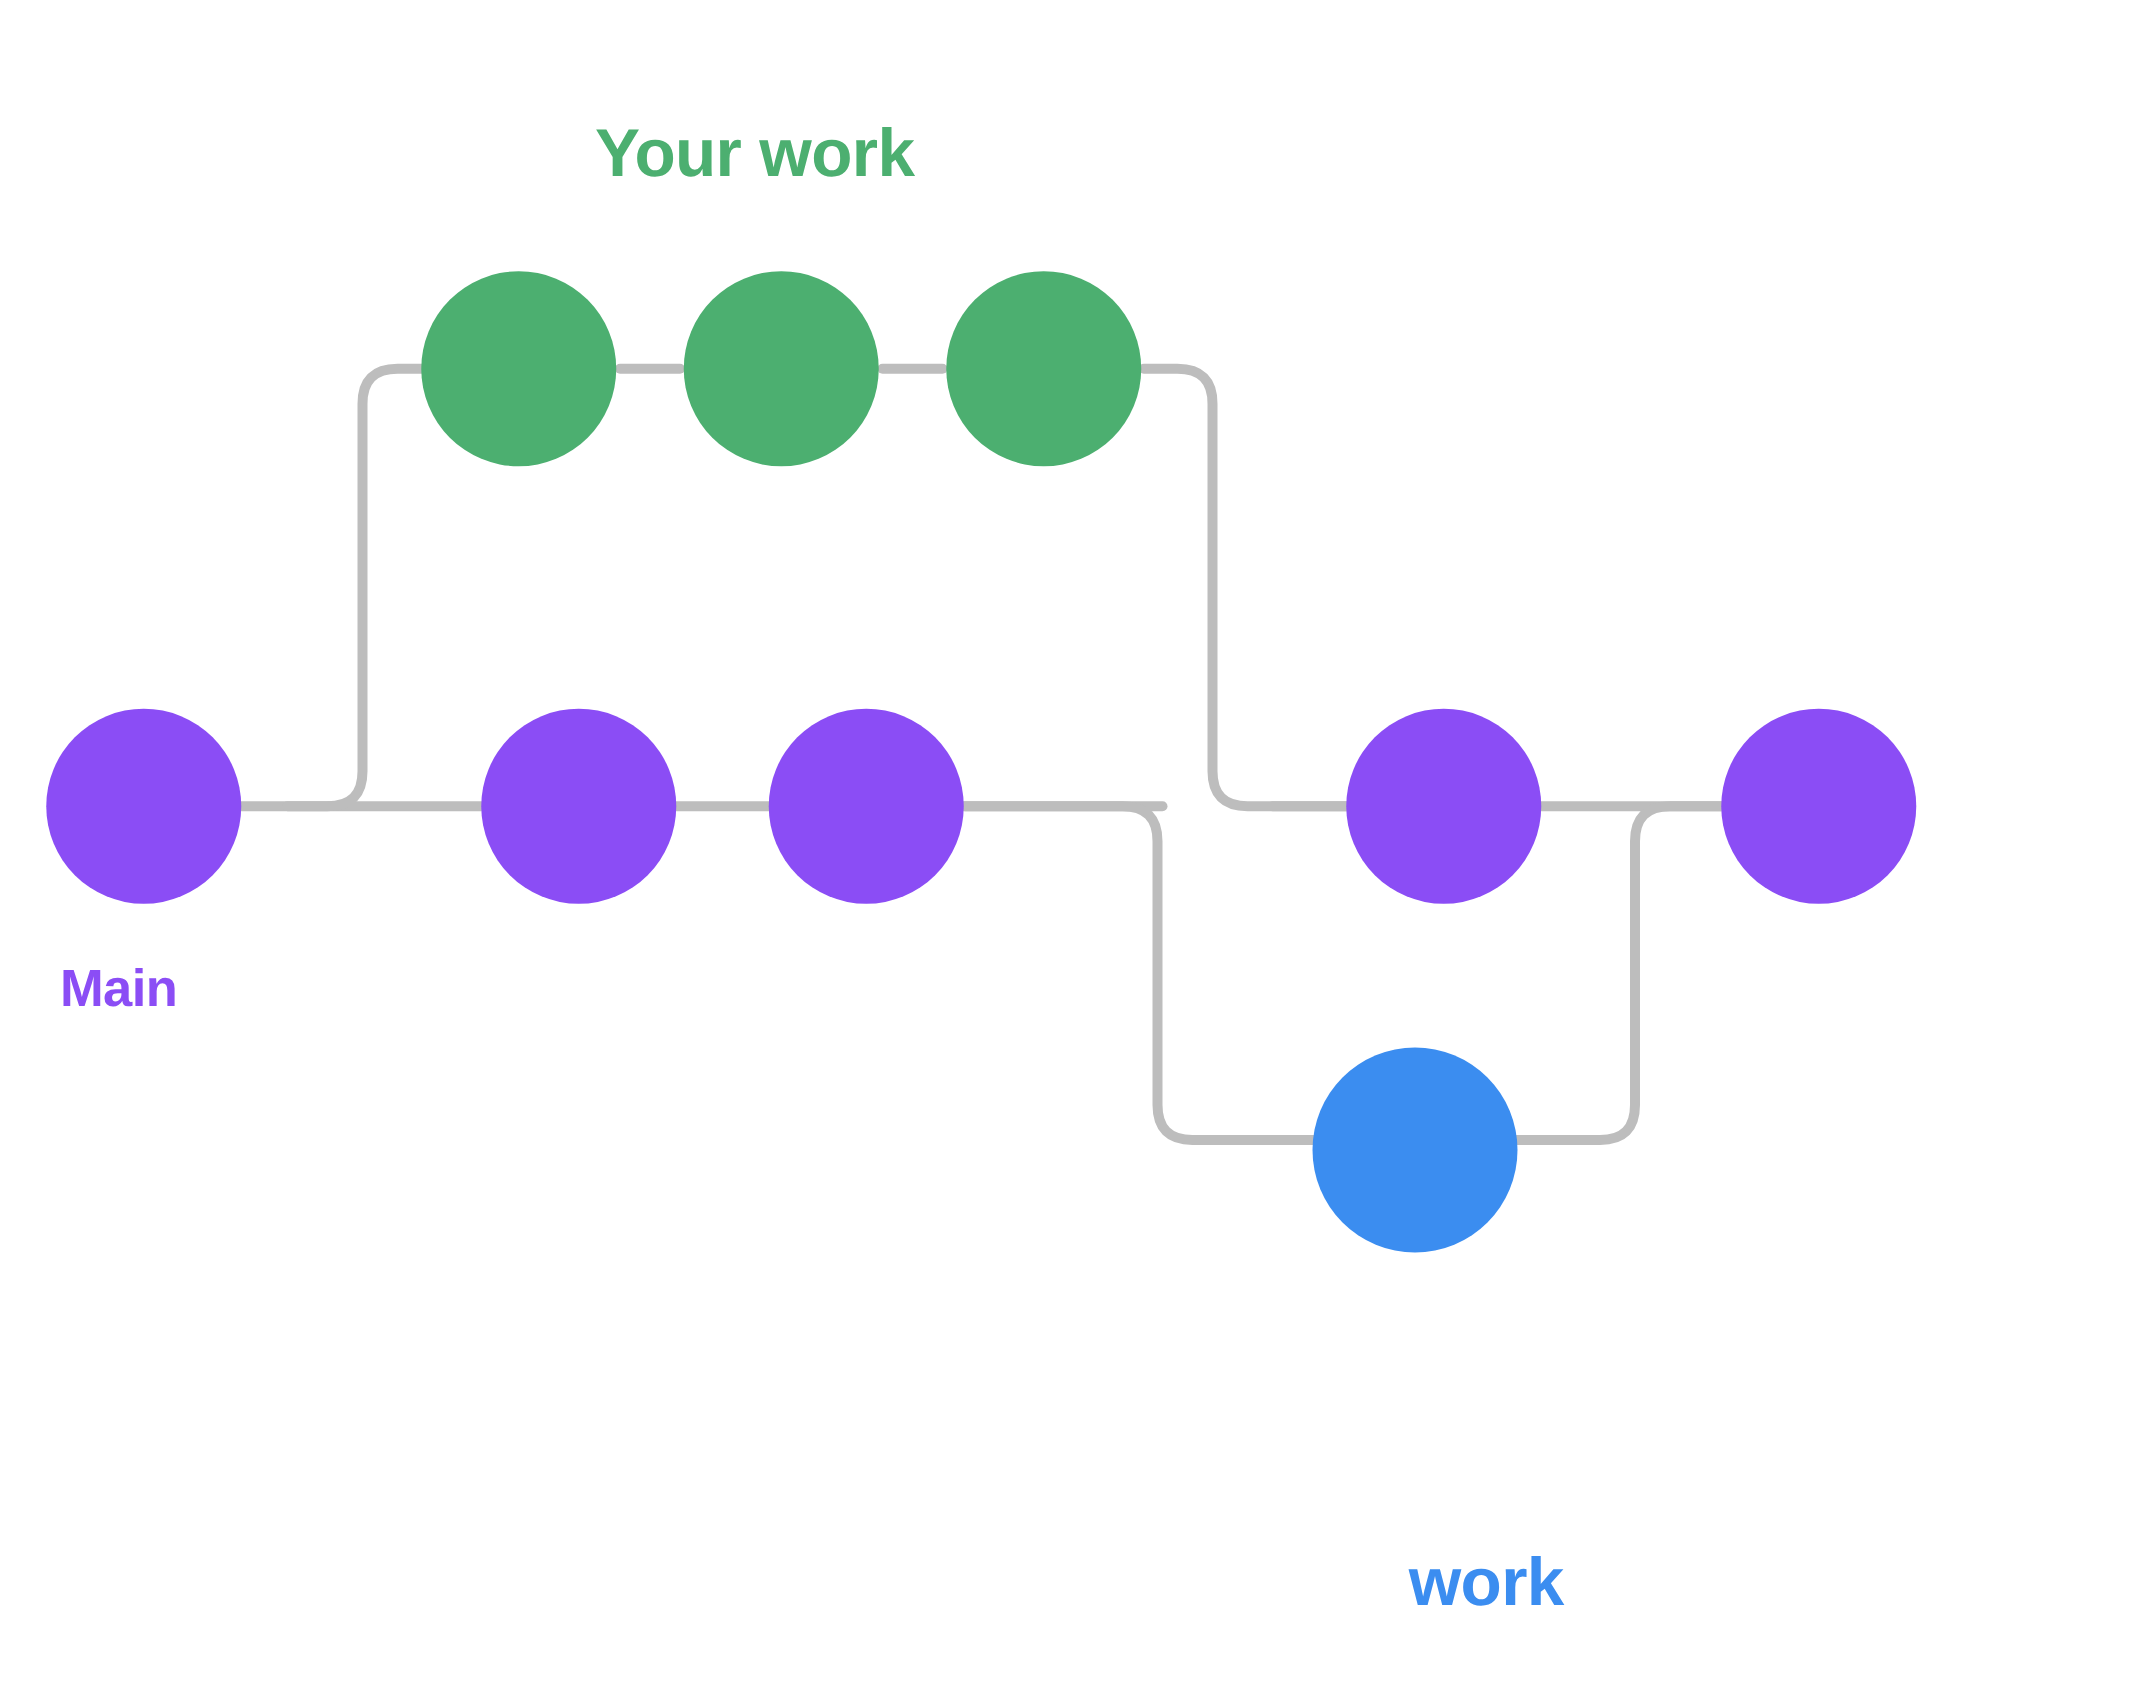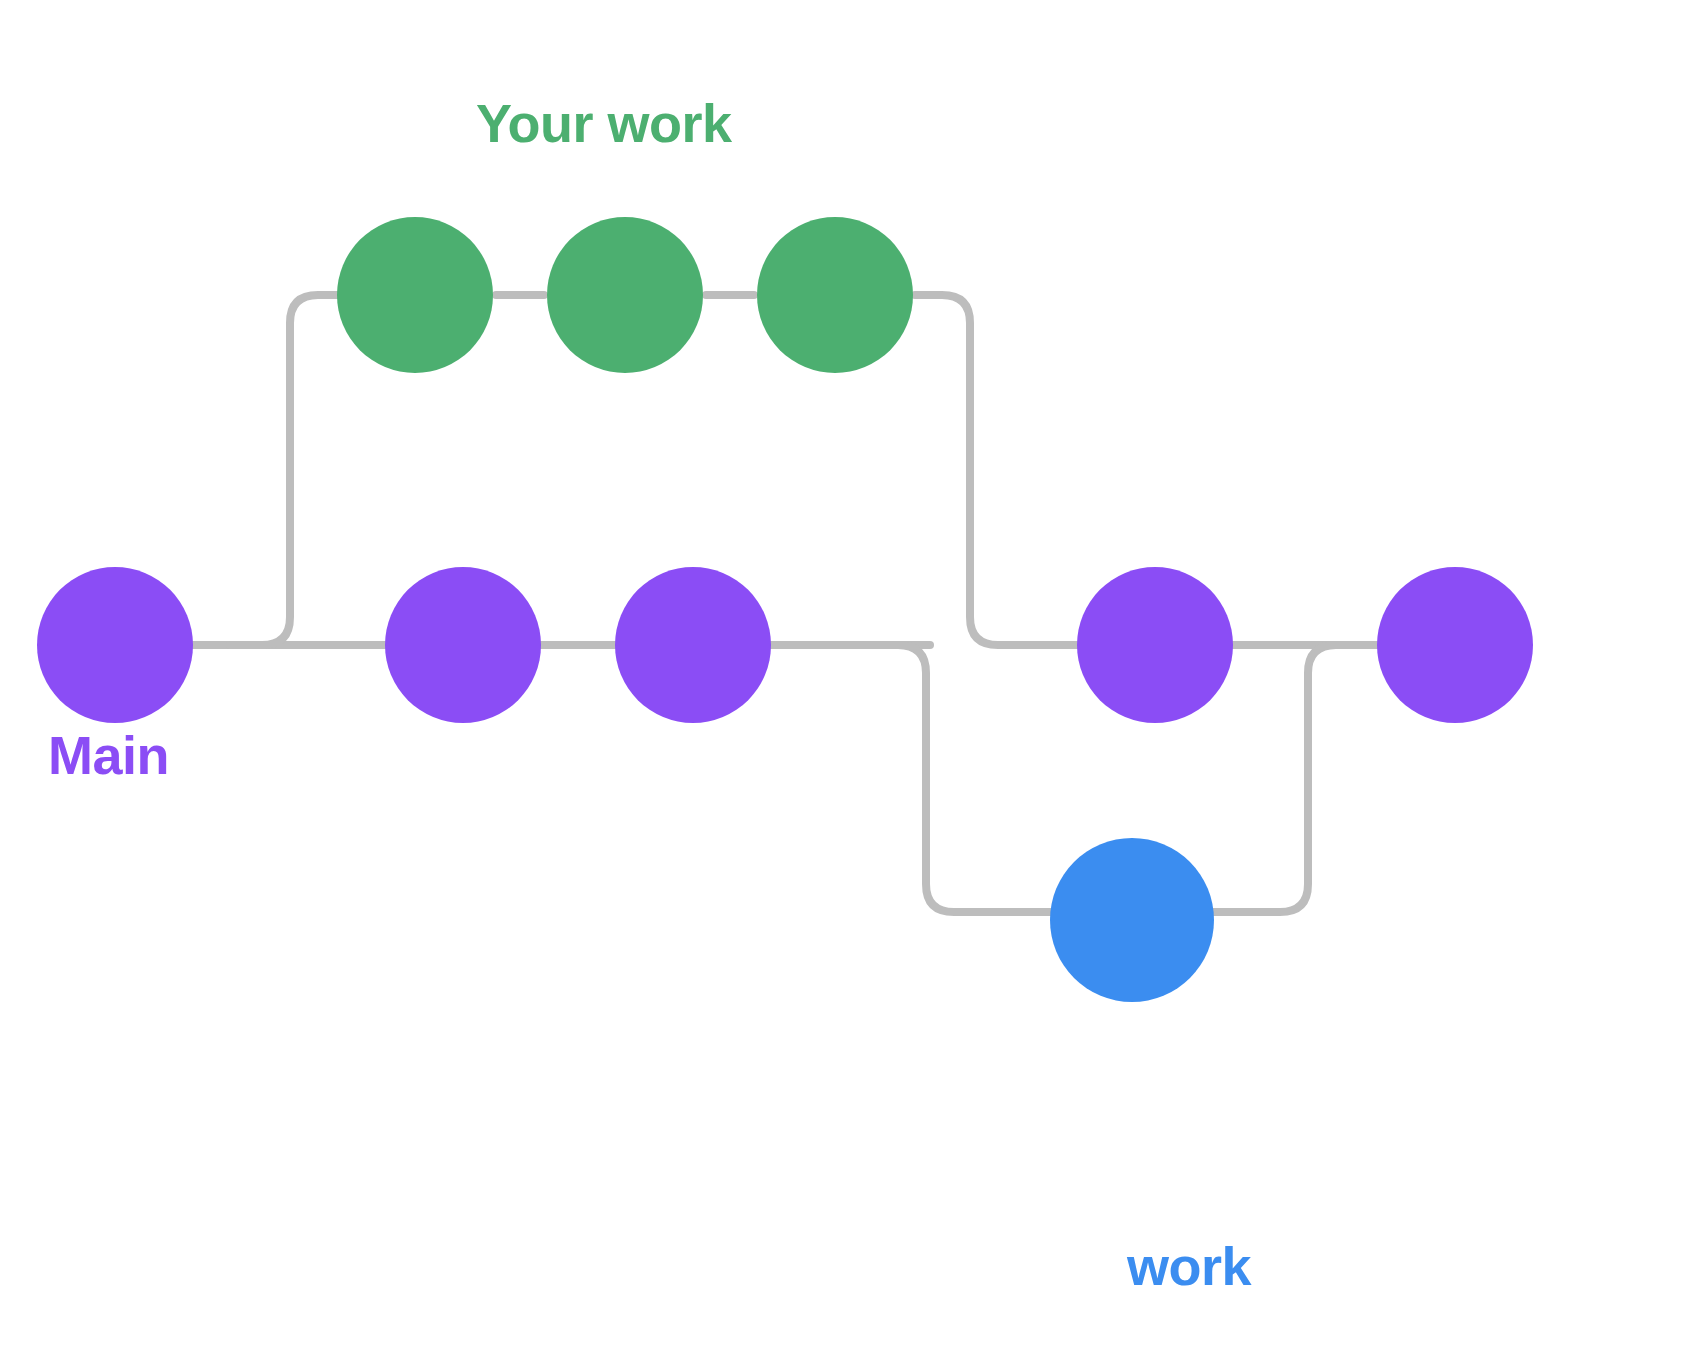--- a/index.html
+++ b/index.html
@@ -34,22 +34,22 @@
     white-space: pre;
     line-height: 1.18;
   }
   #label-your-work {
     left: 476px;
     top: 92px;
     font-size: 54px;
   }
   #label-main {
     left: 48px;
-    top: 724px;
-    font-size: 54px;
+    top: 766px;
+    font-size: 42px;
   }
   #label-other-work {
     left: 900px;
     top: 1044px;
     font-size: 54px;
     width: 520px;
     text-align: center;
   }
 </style>
 </head>

